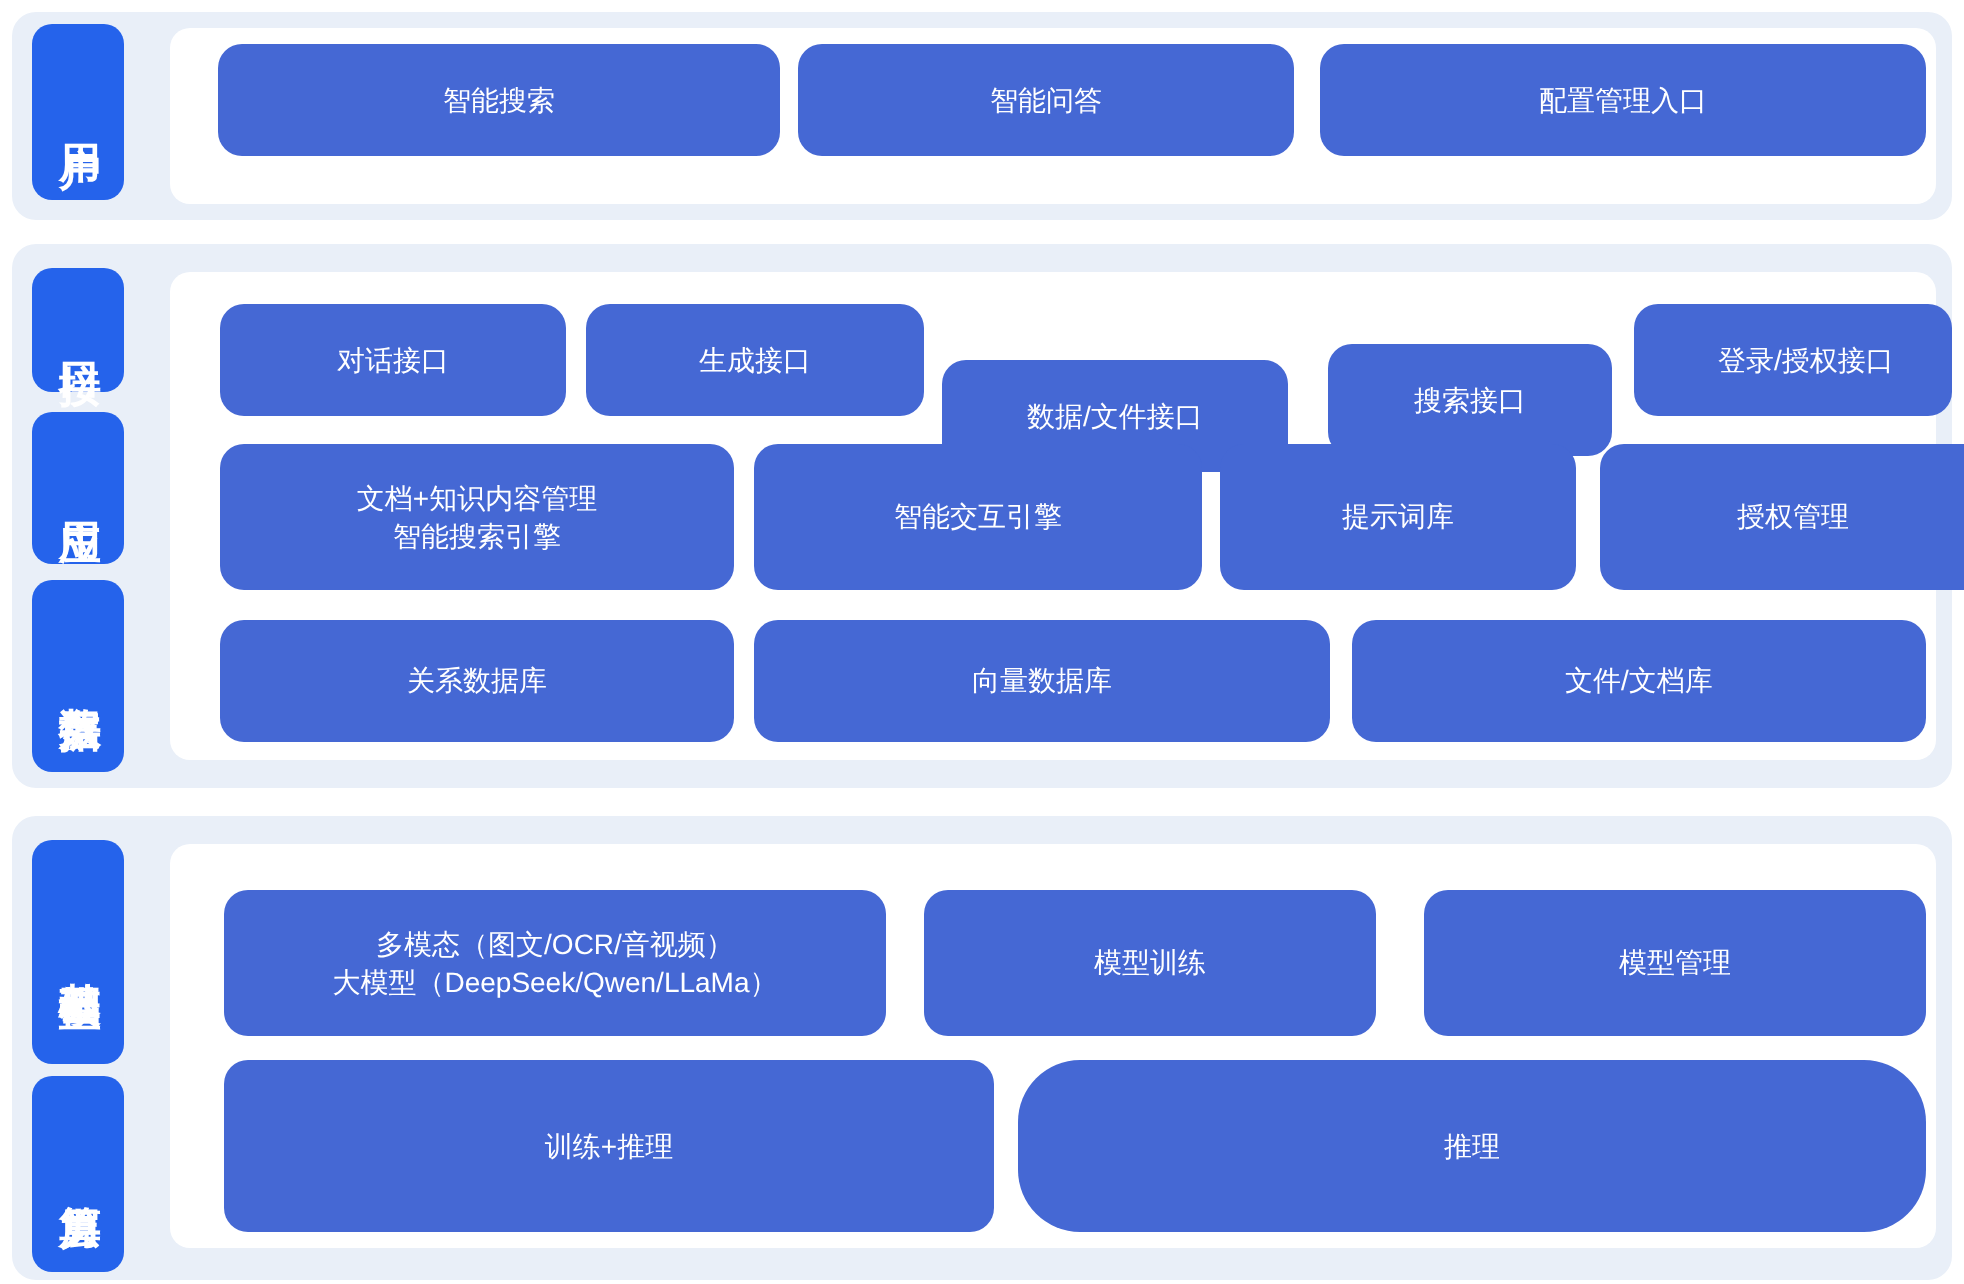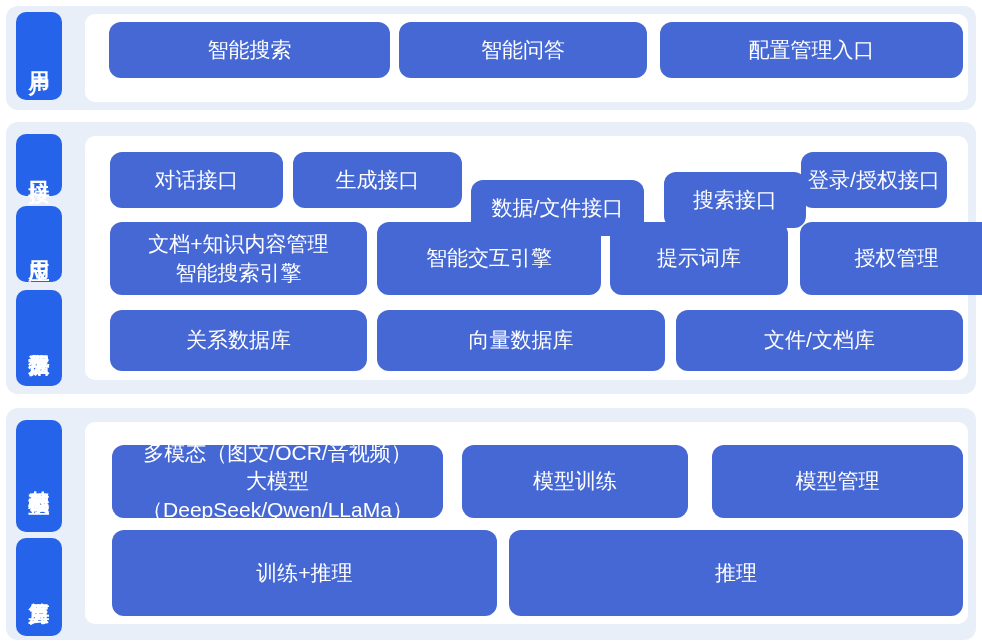--- a/index.html
+++ b/index.html
@@ -27,21 +27,21 @@
     position:absolute;left:79px;width:883px;
     background:var(--panel_bg,#ffffff);
     border-radius:10px;
   }
   .box{
     position:absolute;
     background:var(--box_bg,#4568d4);
     color:var(--box_text,#ffffff);
     border-radius:12px;
     display:flex;align-items:center;justify-content:center;
-    font-size:21px;font-weight:500;
+    font-size:14px;font-weight:500;
     text-align:center;white-space:pre-line;line-height:1.35;
   }
 </style>
 </head>
 <body>
 
 <div class="stage">
 
   <section class="band" style="top:6px;height:104px;">
     <div class="side-label" style="top:6px;height:88px;">用户</div>
@@ -56,21 +56,21 @@
     <div class="side-label" style="top:12px;height:62px;">接口</div>
     <div class="side-label" style="top:84px;height:76px;">应用</div>
     <div class="side-label" style="top:168px;height:96px;">数据层</div>
 
     <div class="panel" style="top:14px;height:244px;">
 
       <div class="box" style="left:25px;top:16px;width:173px;height:56px;">对话接口</div>
       <div class="box" style="left:208px;top:16px;width:169px;height:56px;">生成接口</div>
       <div class="box" style="left:386px;top:16px;width:173px;height:56px;margin-top:28px;">数据/文件接口</div>
       <div class="box" style="left:579px;top:16px;width:142px;height:56px;margin-top:20px;">搜索接口</div>
-      <div class="box" style="left:716px;top:16px;width:146px;height:56px;">登录/授权接口</div>
+      <div class="box" style="left:732px;top:16px;width:146px;height:56px;padding-left:13px;">登录/授权接口</div>
 
       <div class="box" style="left:25px;top:86px;width:257px;height:73px;">文档+知识内容管理
 智能搜索引擎</div>
       <div class="box" style="left:525px;top:86px;width:178px;height:73px;">提示词库</div>
       <div class="box" style="left:292px;top:86px;width:224px;height:73px;">智能交互引擎</div>
       <div class="box" style="left:715px;top:86px;width:193px;height:73px;">授权管理</div>
 
       <div class="box" style="left:25px;top:174px;width:257px;height:61px;">关系数据库</div>
       <div class="box" style="left:292px;top:174px;width:288px;height:61px;">向量数据库</div>
       <div class="box" style="left:591px;top:174px;width:287px;height:61px;">文件/文档库</div>
@@ -82,17 +82,17 @@
     <div class="side-label" style="top:130px;height:98px;">算力层</div>
 
     <div class="panel" style="top:14px;height:202px;">
 
       <div class="box" style="left:27px;top:23px;width:331px;height:73px;">多模态（图文/OCR/音视频）
 大模型（DeepSeek/Qwen/LLaMa）</div>
       <div class="box" style="left:377px;top:23px;width:226px;height:73px;">模型训练</div>
       <div class="box" style="left:27px;top:108px;width:385px;height:86px;">训练+推理</div>
 
       <div class="box" style="left:627px;top:23px;width:251px;height:73px;">模型管理</div>
-      <div class="box" style="left:424px;top:108px;width:454px;height:86px;">推理</div>
+      <div class="box" style="left:424px;top:108px;width:454px;height:86px;border-radius:31px;">推理</div>
     </div>
   </section>
 
 </div>
 
 </body></html>

